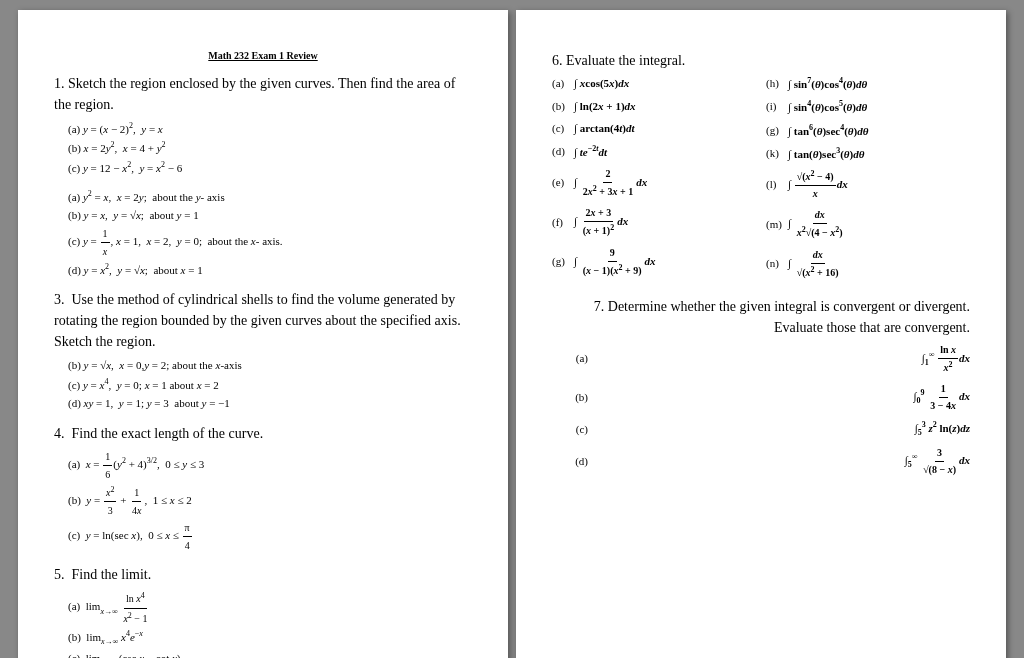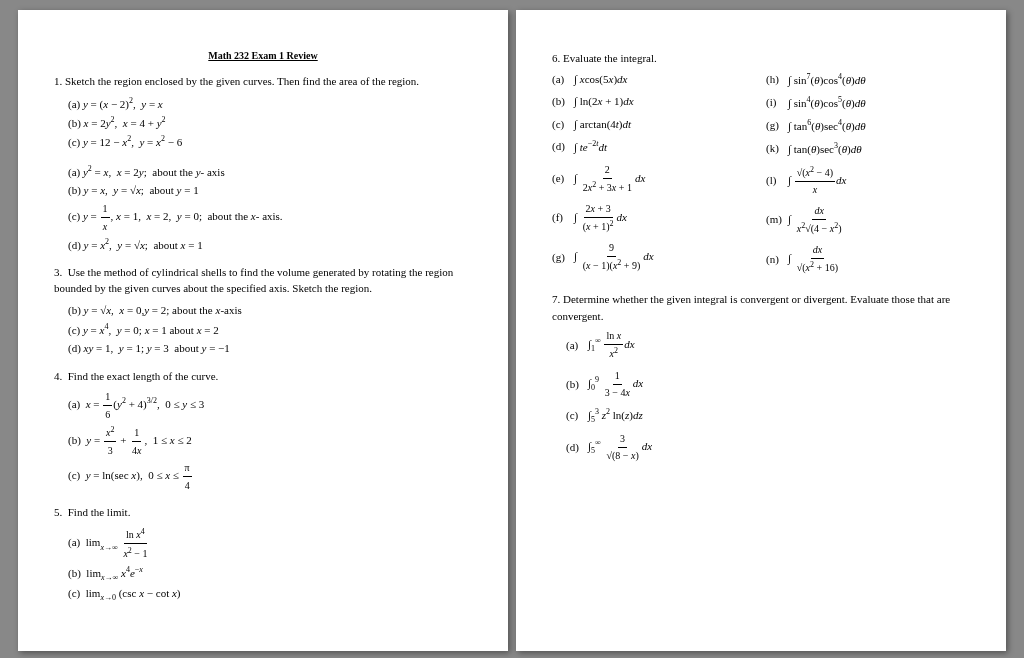--- a/index.html
+++ b/index.html
@@ -29,21 +29,21 @@
       text-align: center;
       font-size: 10px;
       font-weight: bold;
       margin-bottom: 12px;
       text-decoration: underline;
     }
     .problem {
       margin-bottom: 10px;
     }
     .problem-title {
-      font-size: 11px;
+      font-size: 14px;
       margin-bottom: 4px;
       line-height: 1.5;
     }
     .sub-item {
       margin-left: 14px;
       line-height: 1.7;
       font-size: 11px;
     }
     
     .math-frac {
@@ -63,20 +63,21 @@
       align-items: flex-start;
       margin-bottom: 5px;
       line-height: 1.6;
     }
     .int-label {
       width: 22px;
       flex-shrink: 0;
     }
     .int-content {
       flex: 1;
+      font-weight: bold;
     }
     .two-col-integrals {
       display: flex;
       gap: 10px;
     }
     .int-col {
       flex: 1;
     }
   </style>
 </head>
@@ -259,21 +260,21 @@
               ∫ <span class="math-frac">
                   <span class="num"><i>dx</i></span>
                   <span class="den">√(<i>x</i><sup>2</sup> + 16)</span>
                 </span>
             </span>
           </div>
         </div>
       </div>
     </div>
 
-    <div class="problem" style="margin-top:0;">
+    <div class="problem" style="margin-top:0;text-align:right;">
       <div class="problem-title">
         7. Determine whether the given integral is convergent or divergent. Evaluate those that are convergent.
       </div>
 
       <div class="int-row" style="align-items:center; margin-left:14px;">
         <span class="int-label">(a)</span>
         <span class="int-content">
           ∫<sub>1</sub><sup>∞</sup> <span class="math-frac">
               <span class="num">ln <i>x</i></span>
               <span class="den"><i>x</i><sup>2</sup></span>

